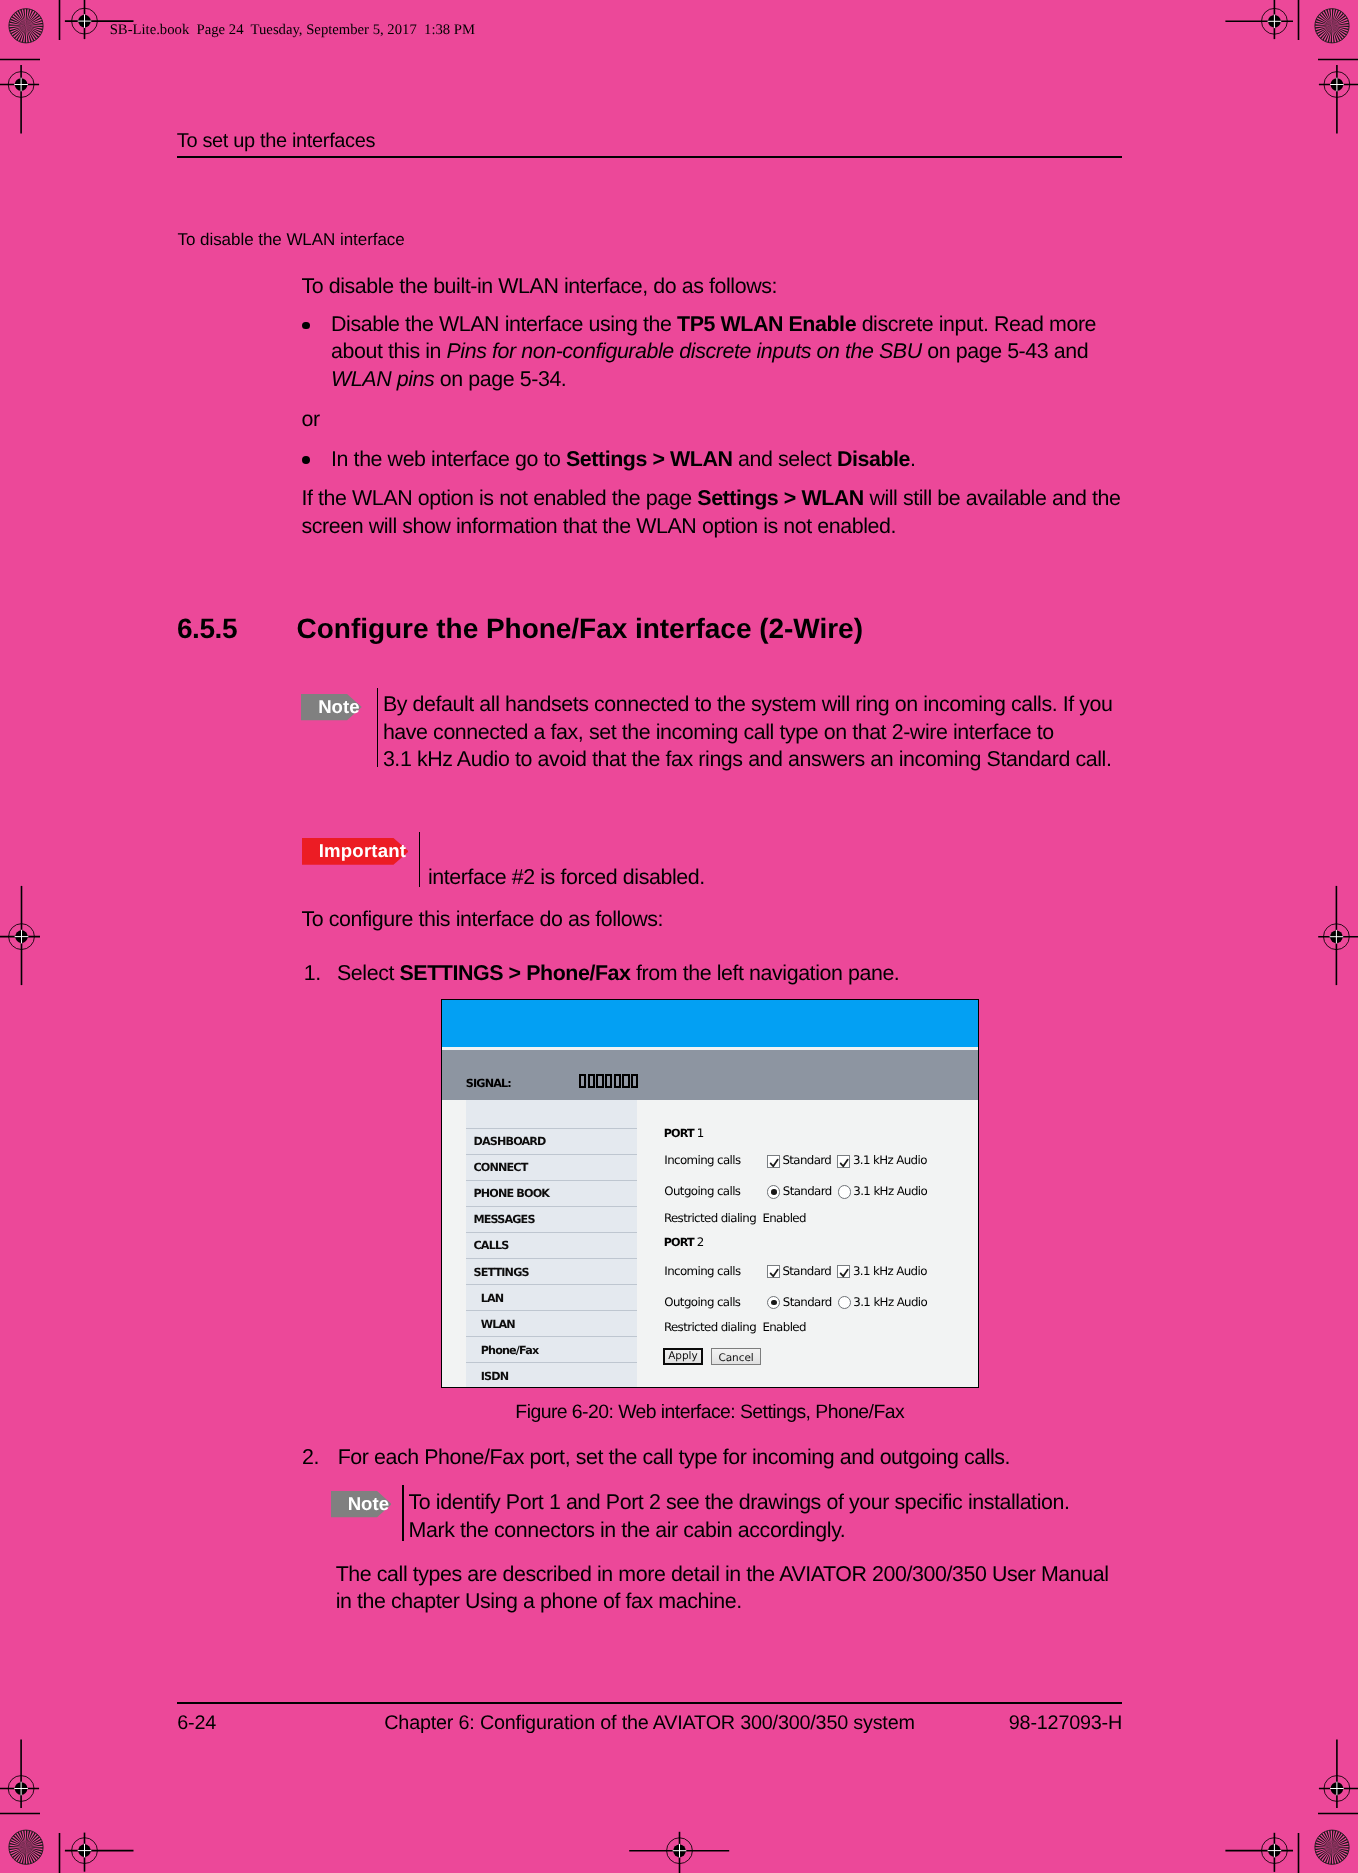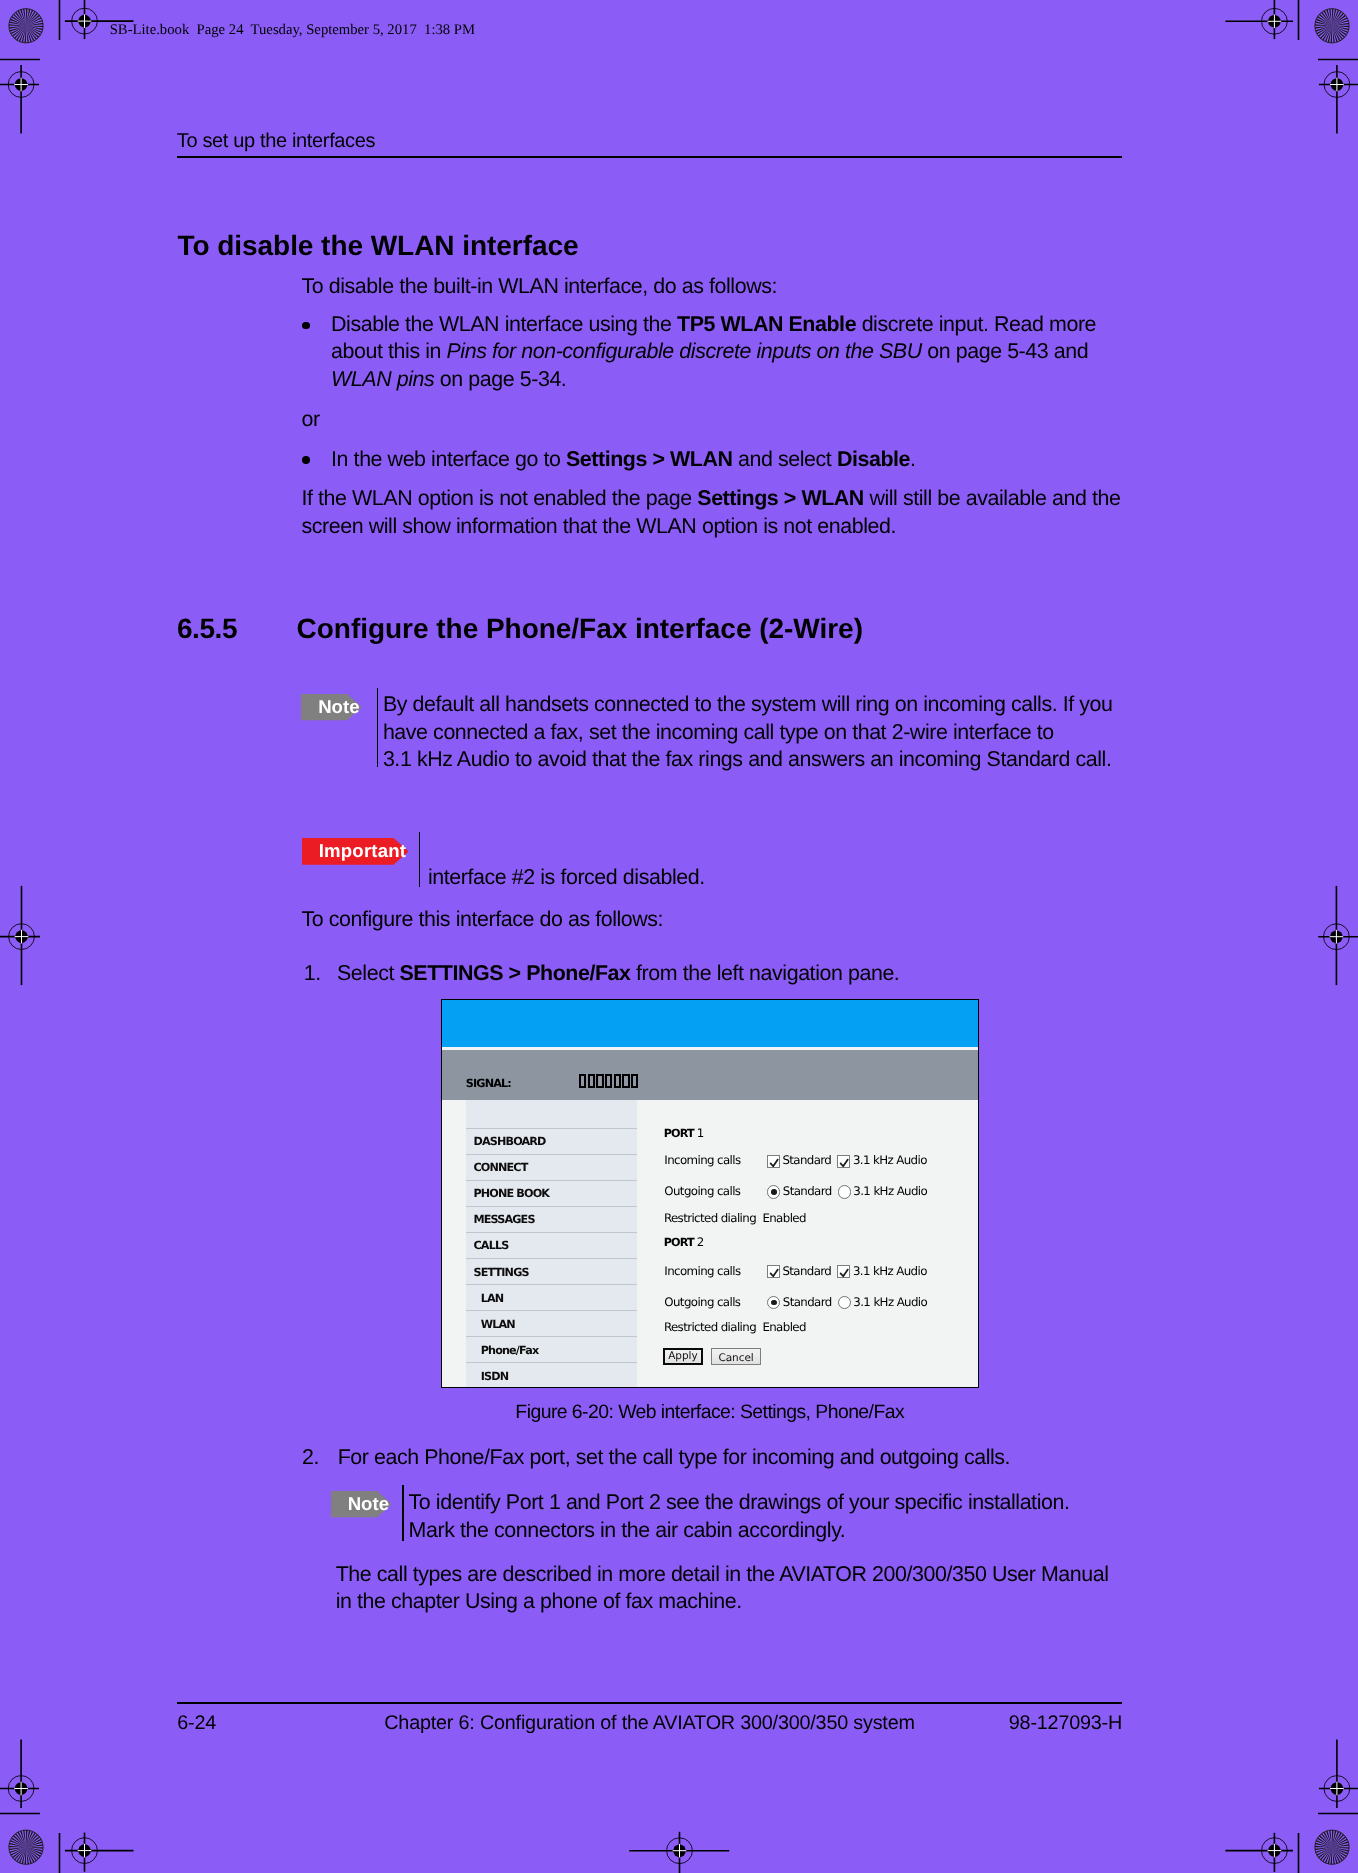--- a/index.html
+++ b/index.html
@@ -1,36 +1,36 @@
 <!DOCTYPE html>
 <html><head>
 <meta charset="utf-8">
 <title>SB-Lite Page 24</title>
 <style>
   html,body{margin:0;padding:0;}
   body{width:1358px;height:1873px;background:#ffffff;overflow:hidden;
        font-family:"Liberation Sans",sans-serif;color:#000;
        -webkit-font-smoothing:antialiased;text-rendering:geometricPrecision;}
-  .page{position:relative;width:1358px;height:1873px;background:#8b5cf6;}
+  .page{position:relative;width:1358px;height:1873px;background:#ec4899;}
 
   
   .marks{position:absolute;left:0;top:0;width:1358px;height:1873px;pointer-events:none;}
 
   
   .printhdr{position:absolute;left:109.7px;top:20.6px;
     font-family:"Liberation Serif",serif;font-size:14.7px;line-height:18px;
     white-space:pre;color:#000;}
 
   
   .runhead{position:absolute;left:176.8px;top:127.8px;font-size:20px;line-height:26px;
     font-family:"Liberation Sans",sans-serif;color:#000;letter-spacing:-0.35px;}
   .hrule{position:absolute;left:177px;width:945px;height:2.2px;background:#000;}
 
   
-  .h3{position:absolute;left:177.5px;font-size:28px;font-weight:bold;
+  .h3{position:absolute;left:177.5px;font-size:17px;font-weight:normal;
       letter-spacing:-0.05px;}
   .txt{position:absolute;font-size:21.4px;line-height:27.6px;color:#000;
        letter-spacing:-0.42px;}
   .txt b{font-weight:bold;}
   .txt i{font-style:italic;}
   .bullet{position:absolute;left:301.8px;width:7.8px;height:7.8px;border-radius:50%;background:#000;}
   .secnum{position:absolute;left:177px;font-size:28px;font-weight:bold;letter-spacing:-0.45px;}
   .sectitle{position:absolute;left:296.6px;font-size:28px;font-weight:bold;letter-spacing:-0.03px;}
 
   

